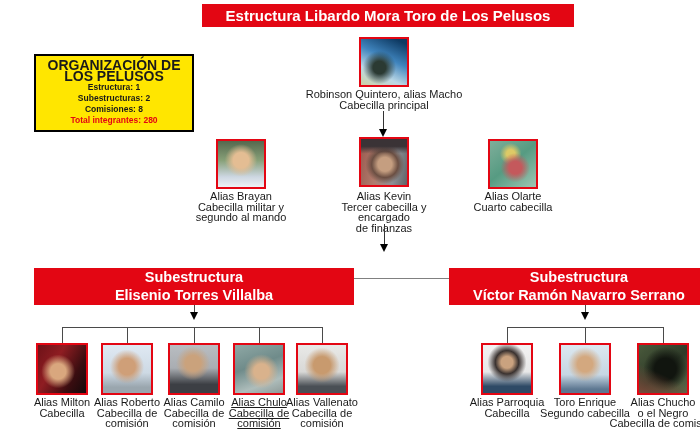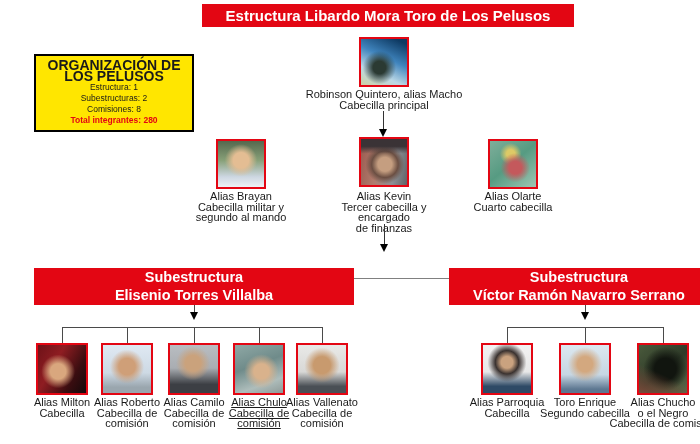--- a/index.html
+++ b/index.html
@@ -9,21 +9,21 @@
   }
   .banner{position:absolute;background:#e30613;color:#fff;font-weight:bold;text-align:center;}
   #title-banner{left:173px;top:4px;width:372px;height:23px;font-size:15px;line-height:23px;}
   .sub-banner{font-size:14.5px;line-height:17.5px;height:36px;padding-top:1px;top:268px;}
   #sub-banner-left{left:5px;width:320px;}
   #sub-banner-right{left:420px;width:260px;}
 
   .info-box{position:absolute;left:5px;top:54px;width:156px;background:#ffe600;border:2px solid #000;
     text-align:center;padding:4px 0 4px;}
   .info-heading{font-size:14px;font-weight:bold;line-height:11px;}
-  .info-line{font-size:8.5px;line-height:11px;}
+  .info-line{font-size:8.5px;line-height:11px;font-weight:bold;}
   .info-total{font-size:8.5px;line-height:11px;font-weight:bold;color:#e30613;}
 
   .photo{position:absolute;border:2px solid #e30613;}
   .photo.lg{width:46px;height:46px;}
   .photo.sm{width:48px;height:48px;}
 
   .caption{position:absolute;text-align:center;font-size:11px;line-height:10.5px;color:#1a1a1a;}
   .cap-name,.cap-role{white-space:pre-line;}
 
   .vline,.hline{position:absolute;background:#4a4a4a;}

